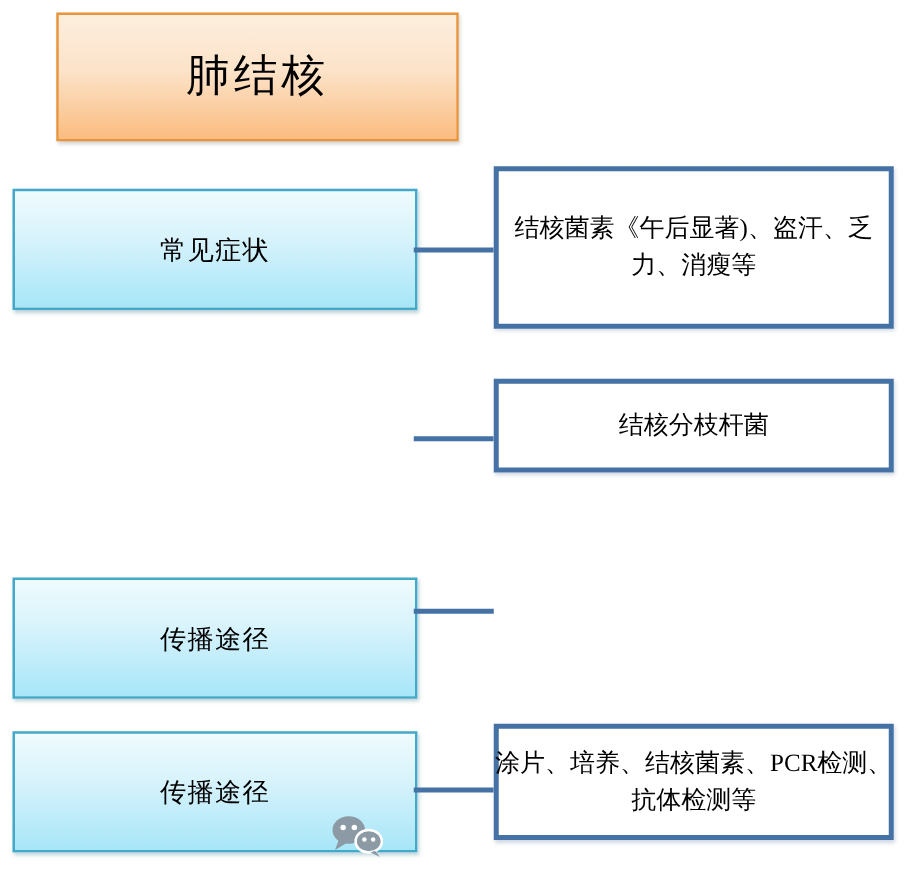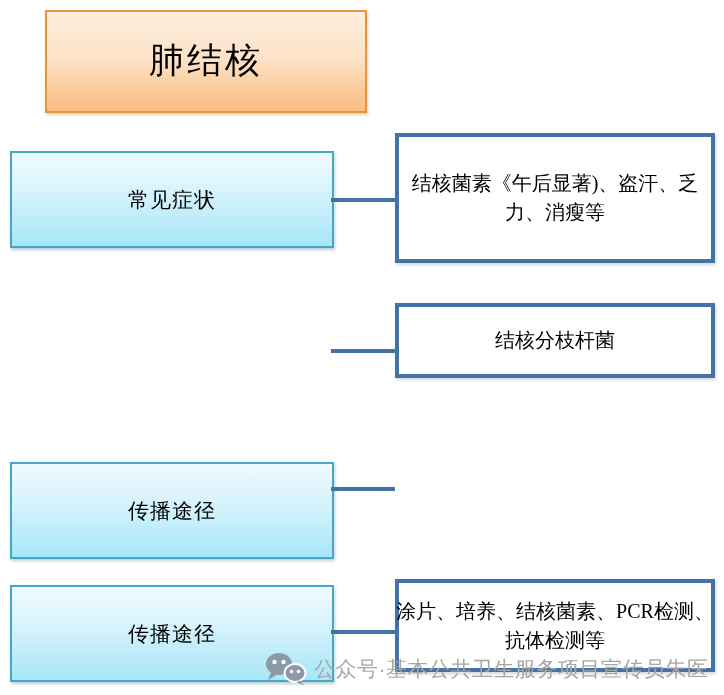--- a/index.html
+++ b/index.html
@@ -145,16 +145,15 @@
         <circle cx="9.5" cy="11" r="2.2" fill="#ffffff"></circle>
         <circle cx="18.5" cy="11" r="2.2" fill="#ffffff"></circle>
         <g>
           <ellipse cx="30" cy="22" rx="10.5" ry="9" fill="#8b9aa5" stroke="#ffffff" stroke-width="2"></ellipse>
           <polygon points="35,29.5 39,34.5 31.5,31" fill="#8b9aa5"></polygon>
         </g>
         <circle cx="26.5" cy="20.5" r="1.8" fill="#ffffff"></circle>
         <circle cx="33.5" cy="20.5" r="1.8" fill="#ffffff"></circle>
       </svg>
     </span>
-    <span class="watermark-text">公众号·基本公共卫生服务项目宣传员朱医</span>
   </div>
 
 </div>
 
 </body></html>

